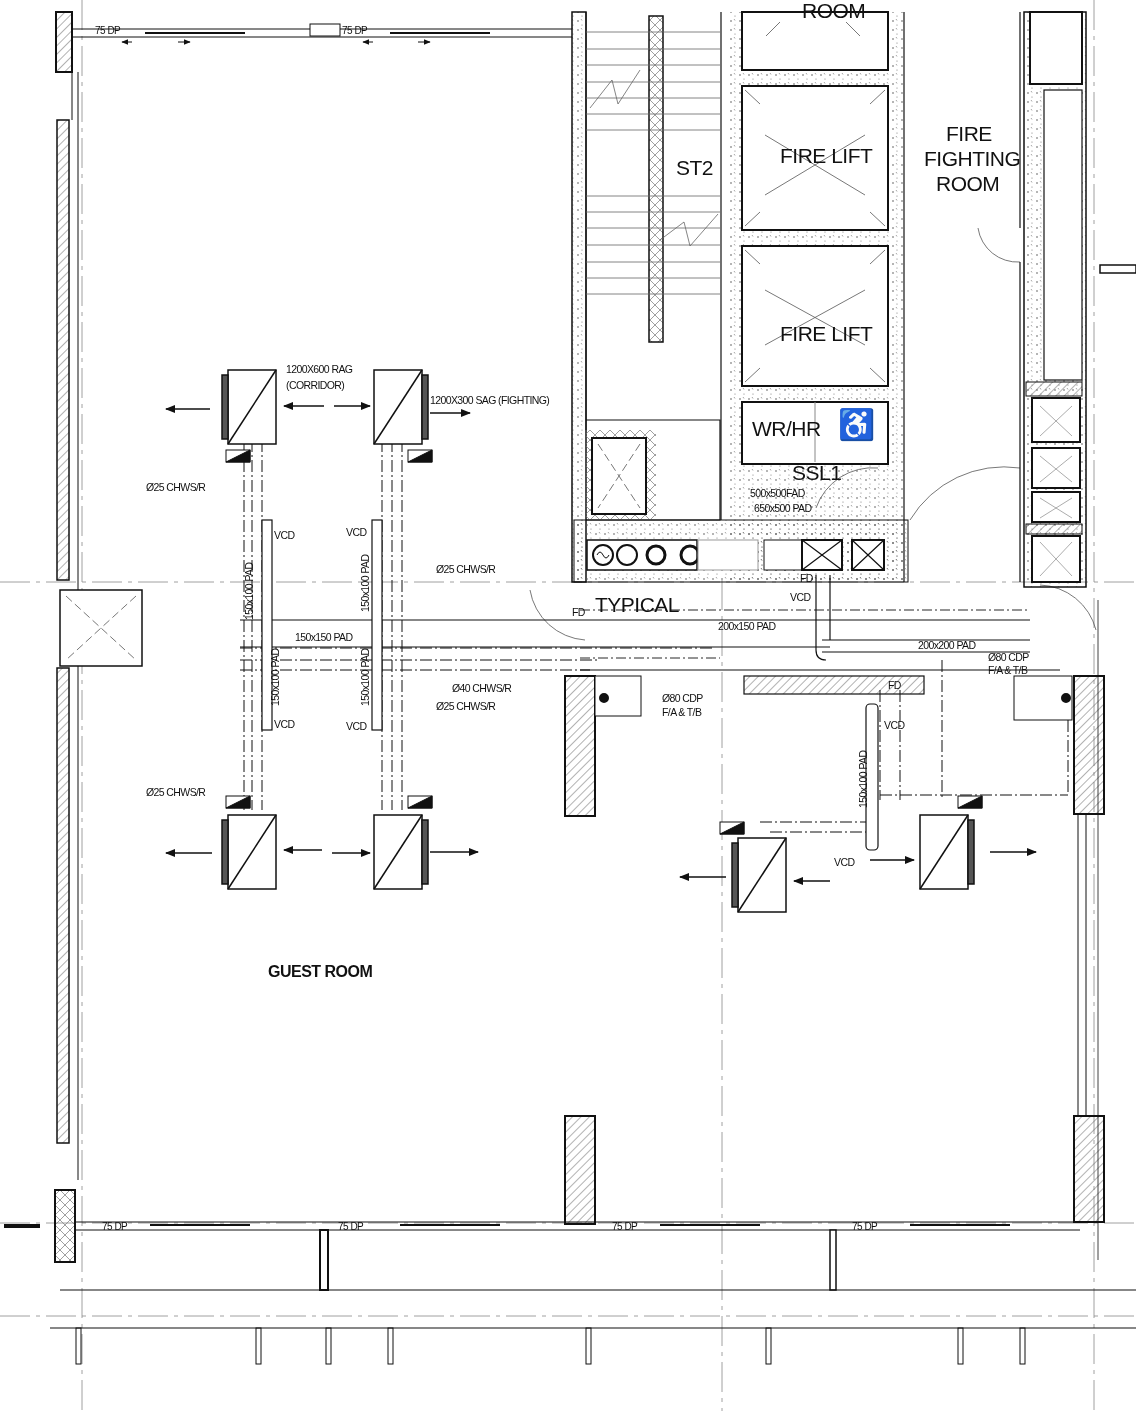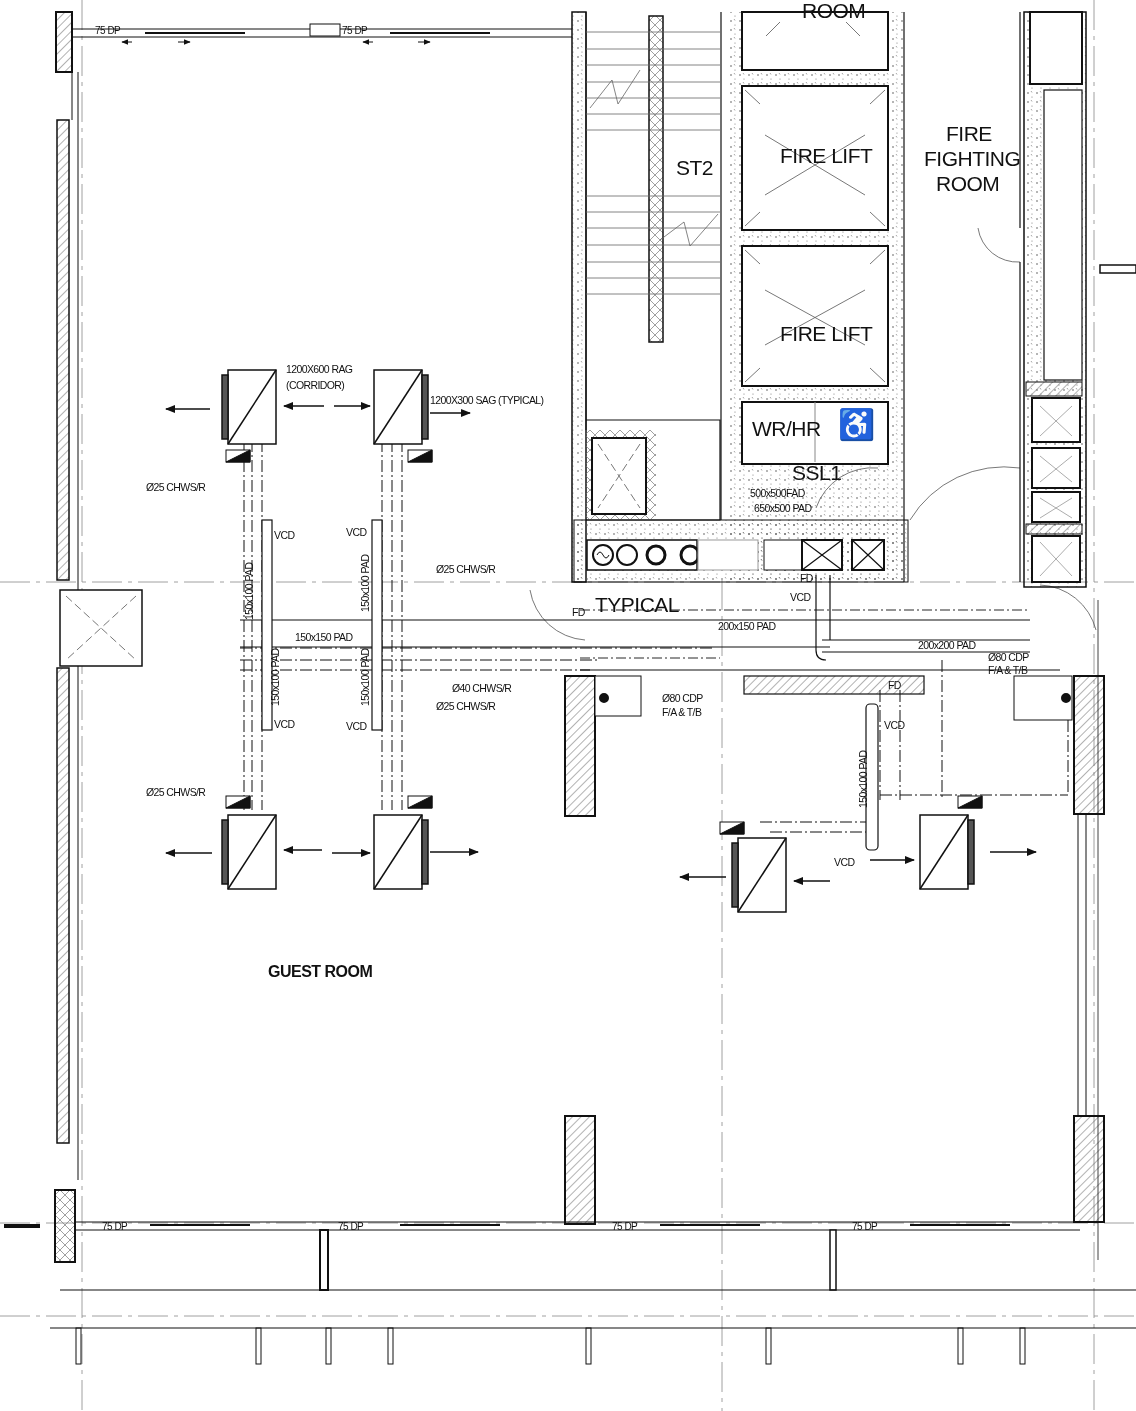--- a/index.html
+++ b/index.html
@@ -318,21 +318,21 @@
 <div class="lbl room-big" style="left:924px;top:148px">FIGHTING</div>
 <div class="lbl room-big" style="left:936px;top:173px">ROOM</div>
 <div class="lbl room-big" style="left:752px;top:418px">WR/HR</div>
 <div class="lbl" style="left:838px;top:410px;font-size:30px">♿</div>
 <div class="lbl room-big" style="left:792px;top:462px">SSL1</div>
 <div class="lbl room-big" style="left:595px;top:594px">TYPICAL</div>
 <div class="lbl room-bold" style="left:268px;top:964px">GUEST ROOM</div>
 
 <div class="lbl small" style="left:286px;top:364px">1200X600 RAG</div>
 <div class="lbl small" style="left:286px;top:380px">(CORRIDOR)</div>
-<div class="lbl small" style="left:430px;top:395px">1200X300 SAG (TYPICAL)</div>
+<div class="lbl small" style="left:430px;top:395px">1200X300 SAG (FIGHTING)</div>
 <div class="lbl small" style="left:146px;top:482px">Ø25 CHWS/R</div>
 <div class="lbl small" style="left:436px;top:564px">Ø25 CHWS/R</div>
 <div class="lbl small" style="left:452px;top:683px">Ø40 CHWS/R</div>
 <div class="lbl small" style="left:436px;top:701px">Ø25 CHWS/R</div>
 <div class="lbl small" style="left:146px;top:787px">Ø25 CHWS/R</div>
 
 <div class="lbl small" style="left:274px;top:530px">VCD</div>
 <div class="lbl small" style="left:346px;top:527px">VCD</div>
 <div class="lbl small" style="left:274px;top:719px">VCD</div>
 <div class="lbl small" style="left:346px;top:721px">VCD</div>

